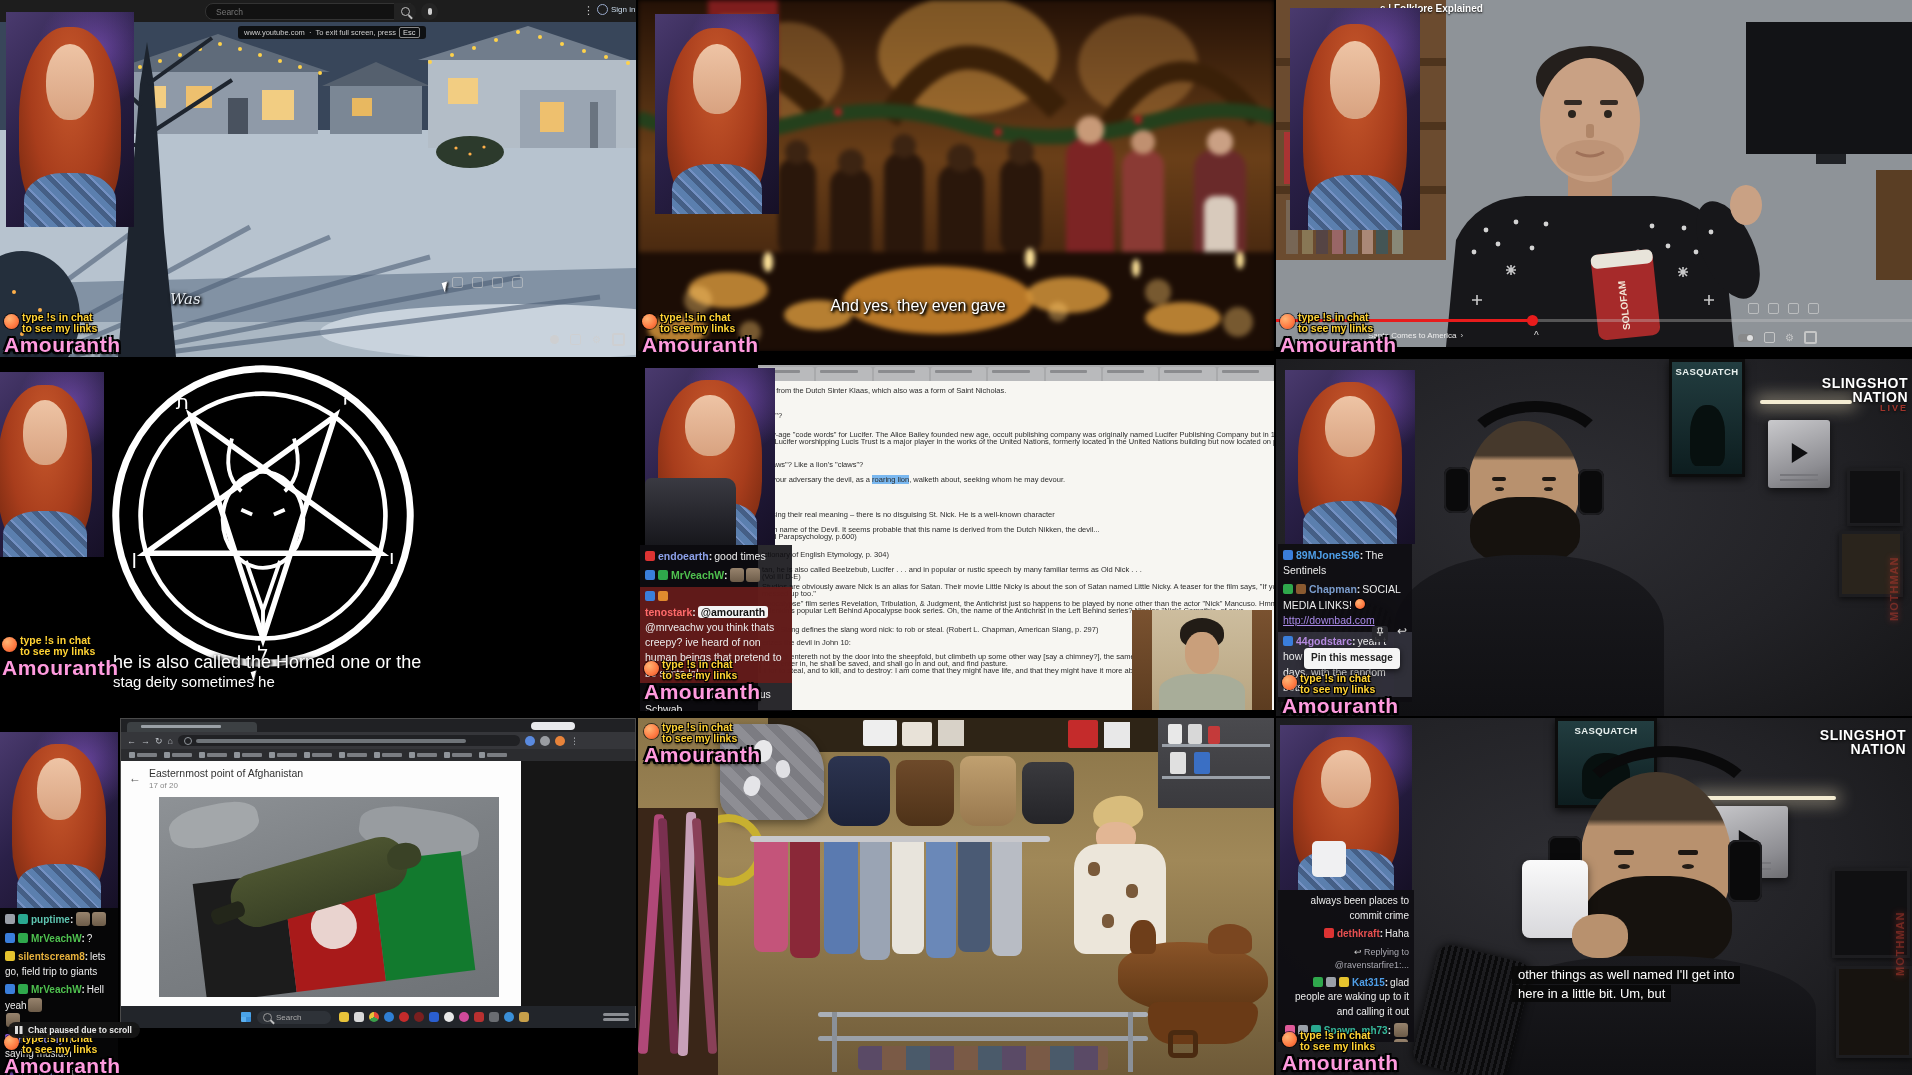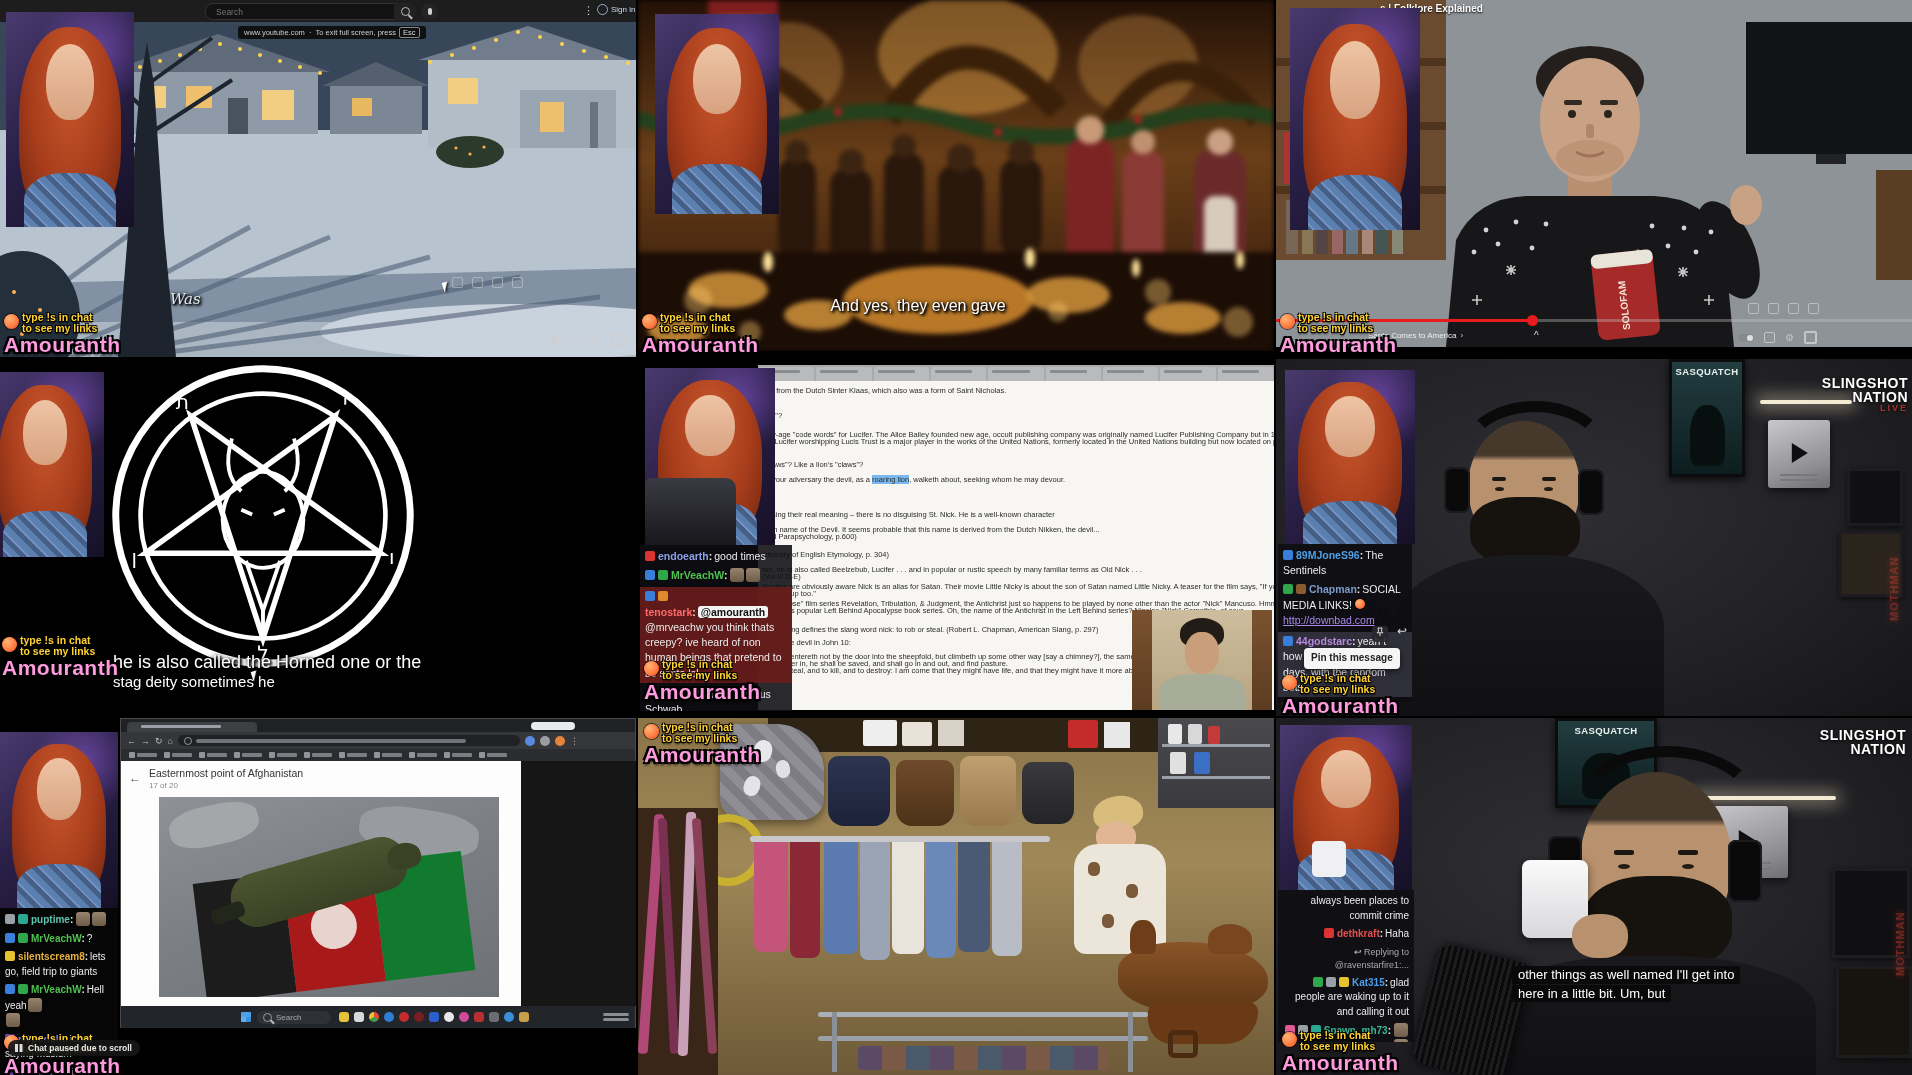--- a/index.html
+++ b/index.html
@@ -683,21 +683,21 @@
       <span class="badge b-blue"></span><span class="badge b-green"></span><b class="un c-green">MrVeachW</b><span>Hell yeah</span><span class="emote"></span><br><span class="emote"></span>
     </div>
     <div class="msg">
       <span class="badge b-purple"></span><b class="un c-violet">misslouly</b><span>is he saying muslum</span>
     </div>
     <div class="msg" style="opacity:.8;">
       <span class="badge b-purple"></span><b class="un c-violet">misslouly</b><span>like a cloth</span>
     </div>
 
   </div>
-  <div class="toast" style="left:8px;top:304px;margin-top:18px;">
+  <div class="toast" style="left:8px;top:304px;">
     <span class="pb"></span><span>Chat paused due to scroll</span>
   </div>
 
   <div class="chrome" style="left:120px;top:0;width:516px;height:310px;">
     <div class="ctitle">
       <div class="ctab"></div>
       <div style="position:absolute;right:60px;top:3px;width:44px;height:8px;background:#e9eaed;border-radius:4px;"></div>
       <span class="wbtn" style="position:absolute;right:34px;top:2px;"></span>
       <span class="wbtn" style="position:absolute;right:20px;top:2px;"></span>
       <span class="wbtn" style="position:absolute;right:5px;top:2px;"></span>

